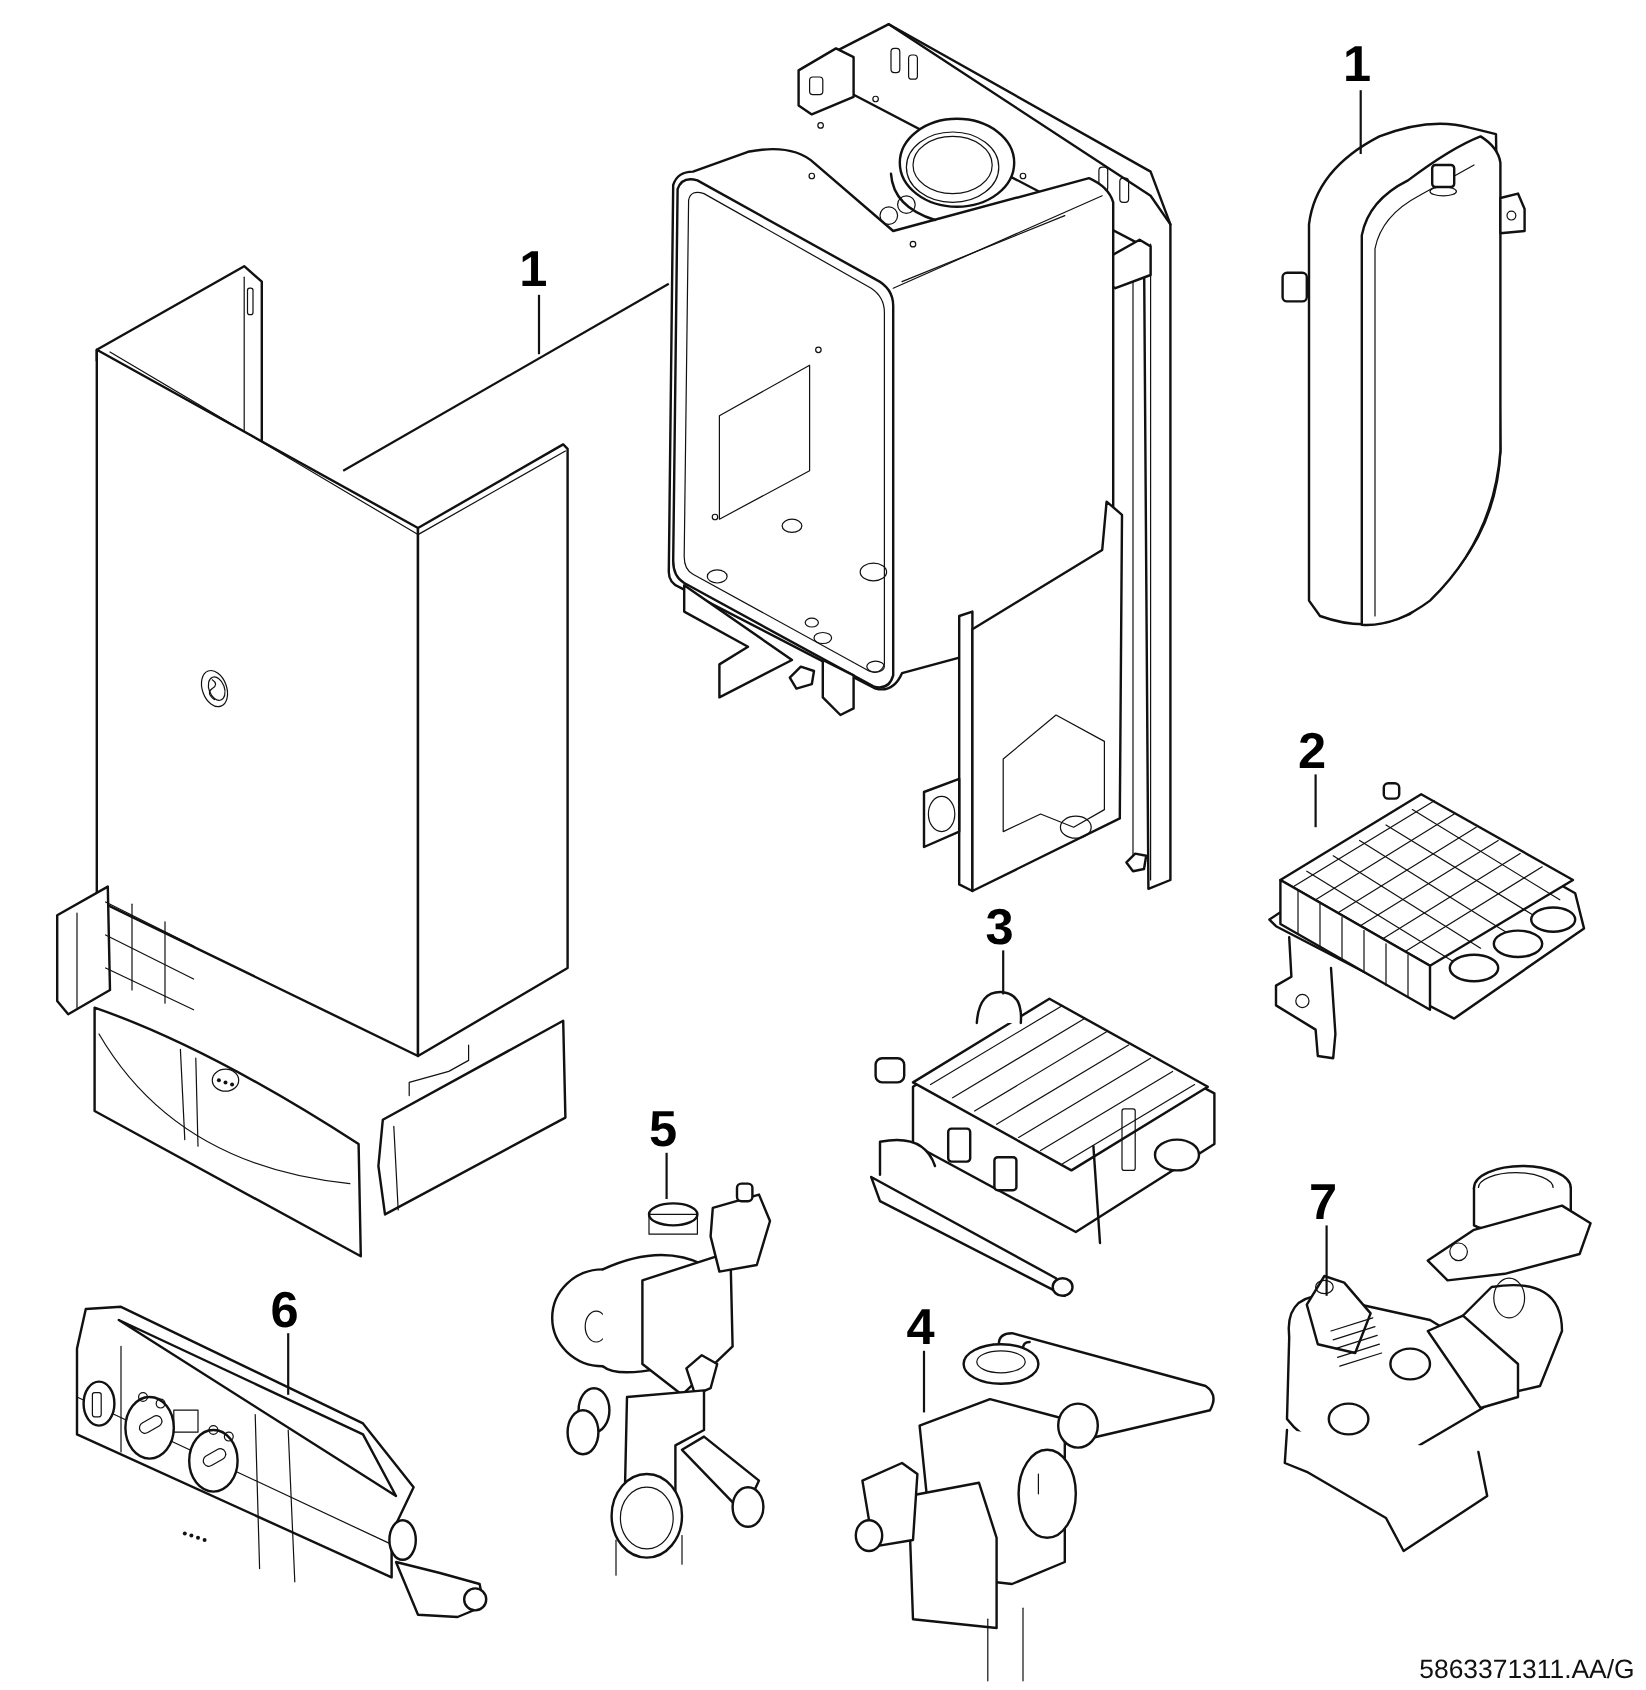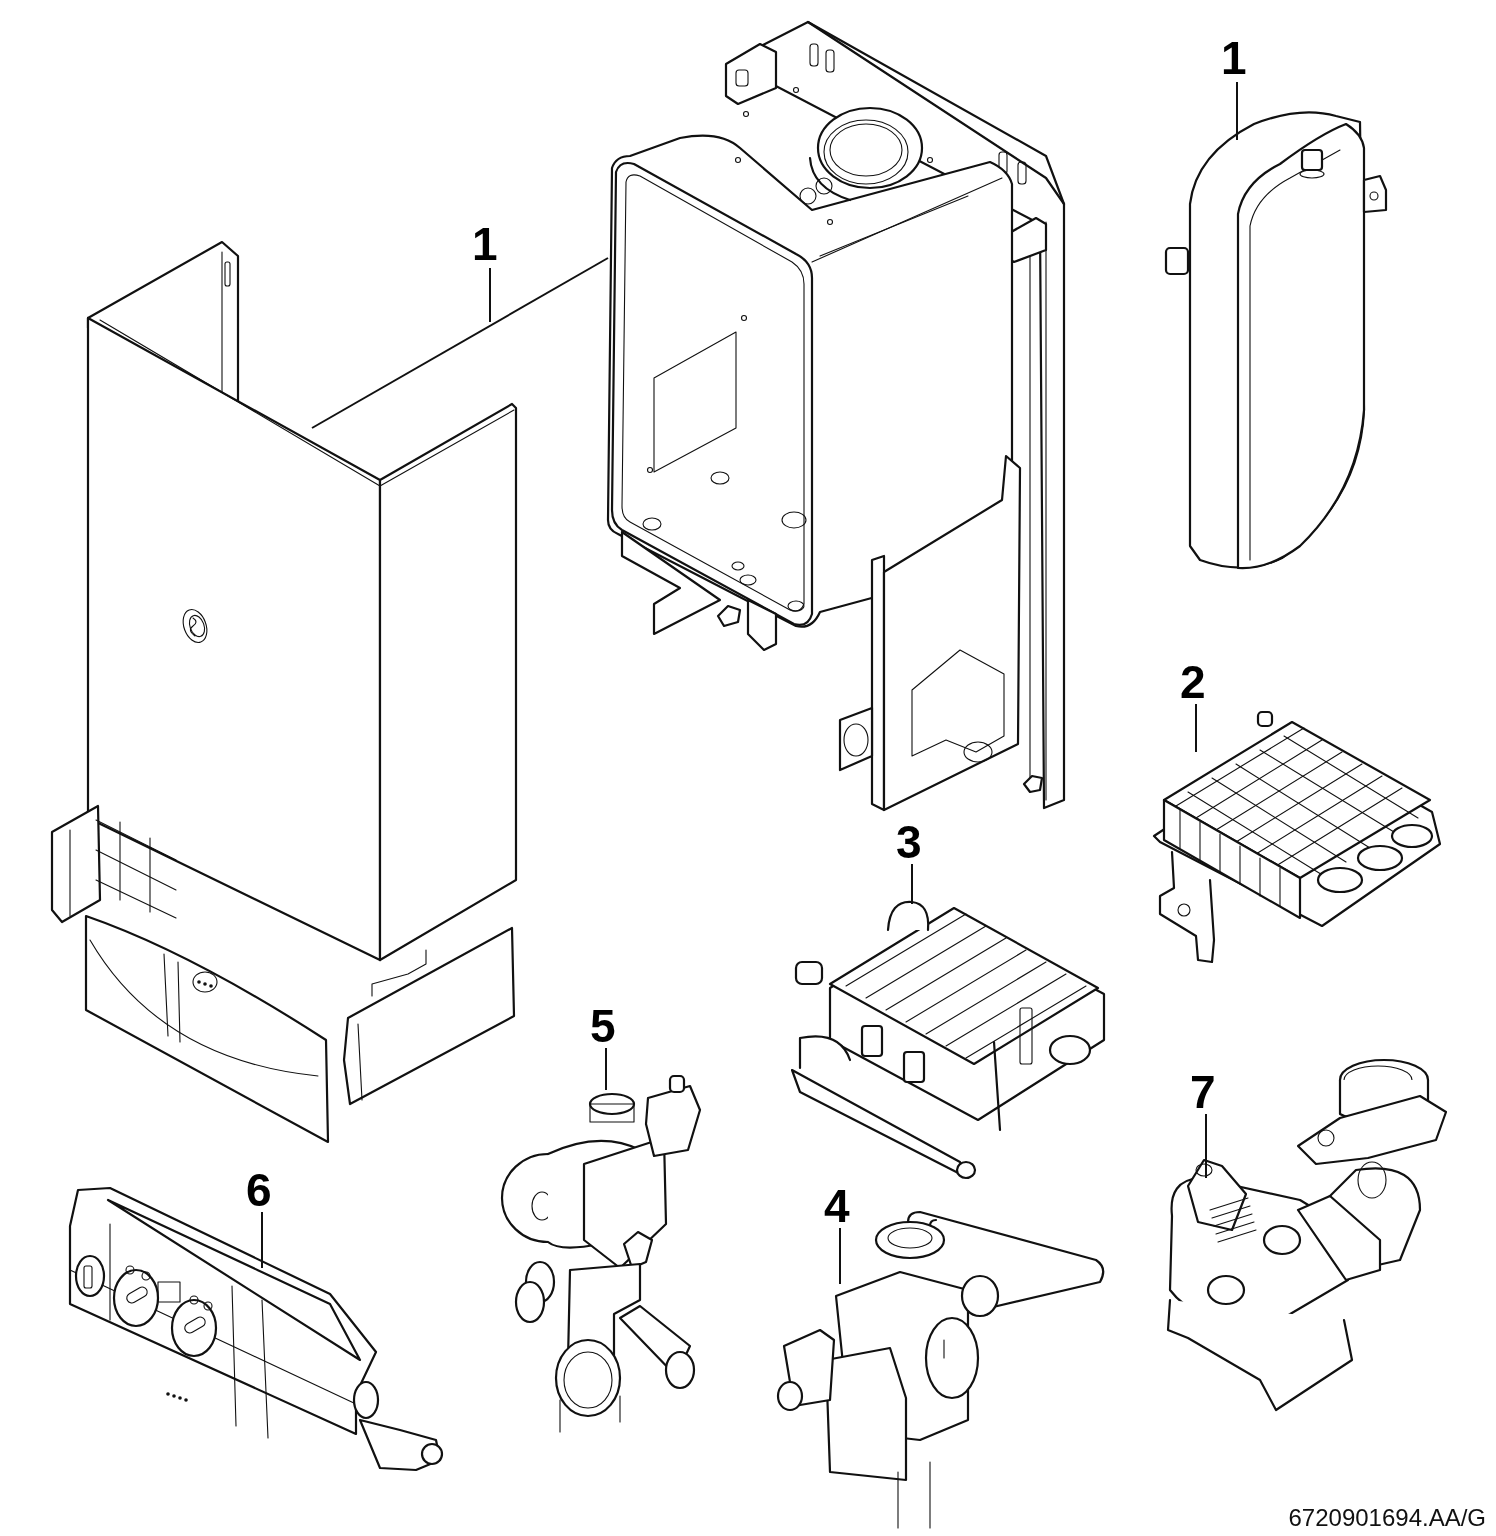--- a/index.html
+++ b/index.html
@@ -299,13 +299,13 @@
   <text class="callout" x="472" y="260">1</text>
   <text class="callout" x="1221" y="74">1</text>
   <text class="callout" x="1180" y="698">2</text>
   <text class="callout" x="896" y="858">3</text>
   <text class="callout" x="824" y="1222">4</text>
   <text class="callout" x="590" y="1042">5</text>
   <text class="callout" x="246" y="1206">6</text>
   <text class="callout" x="1190" y="1108">7</text>
 </svg>
 
-<div class="docid">6720901694.AA/G</div>
+<div class="docid">5863371311.AA/G</div>
 
 </body></html>

